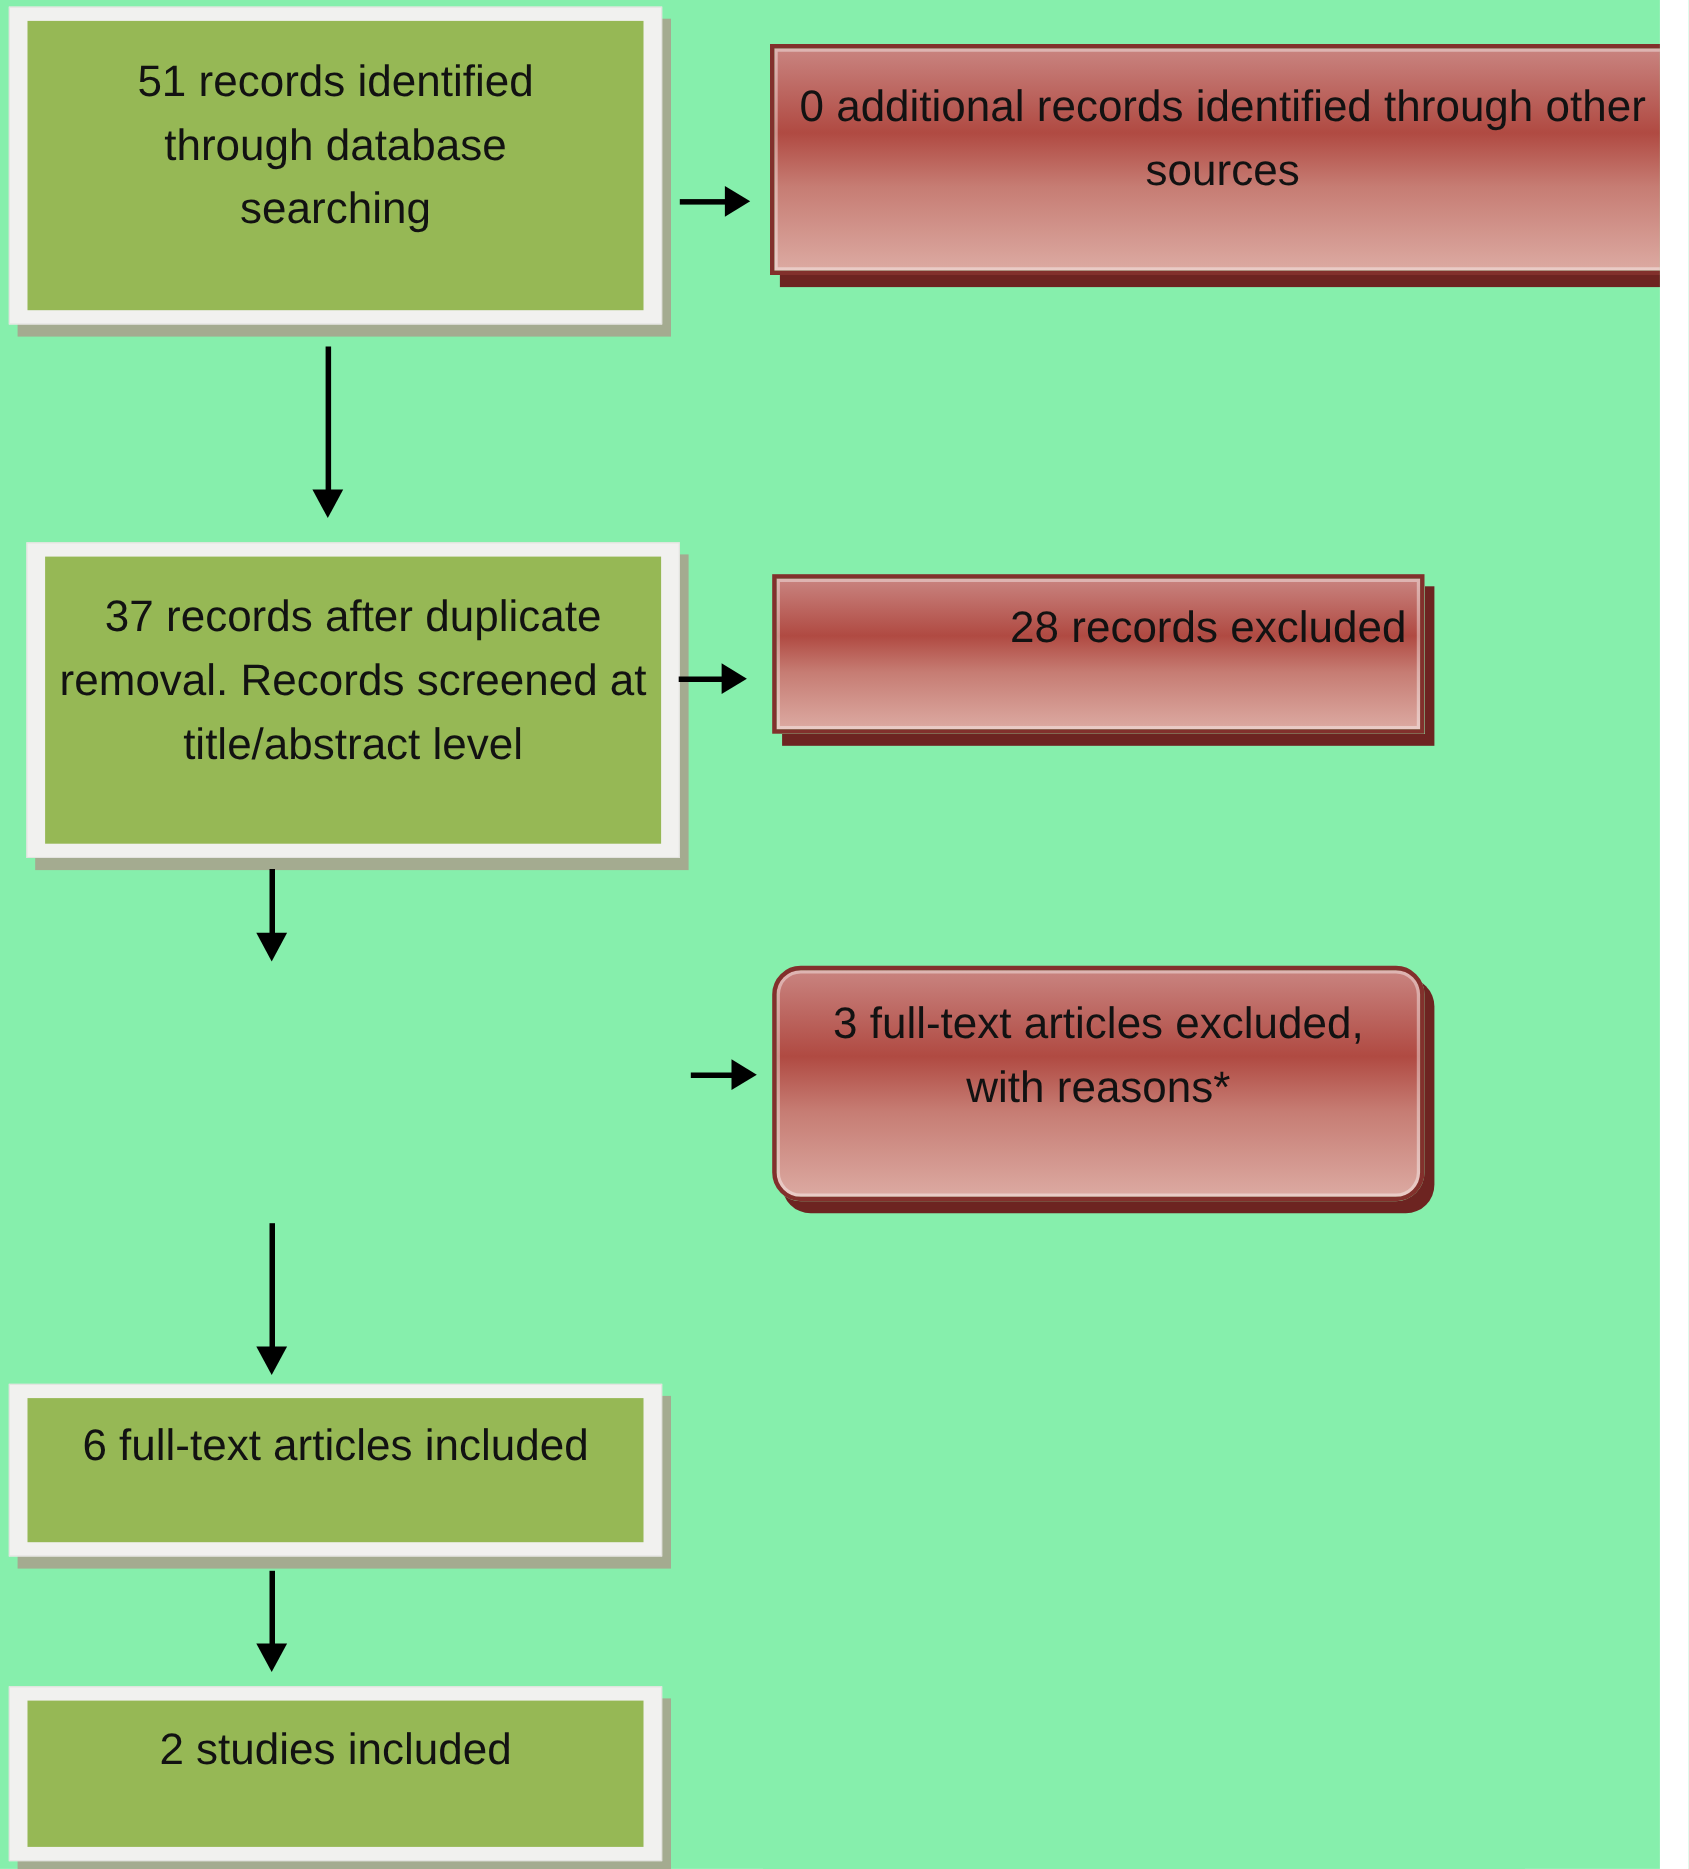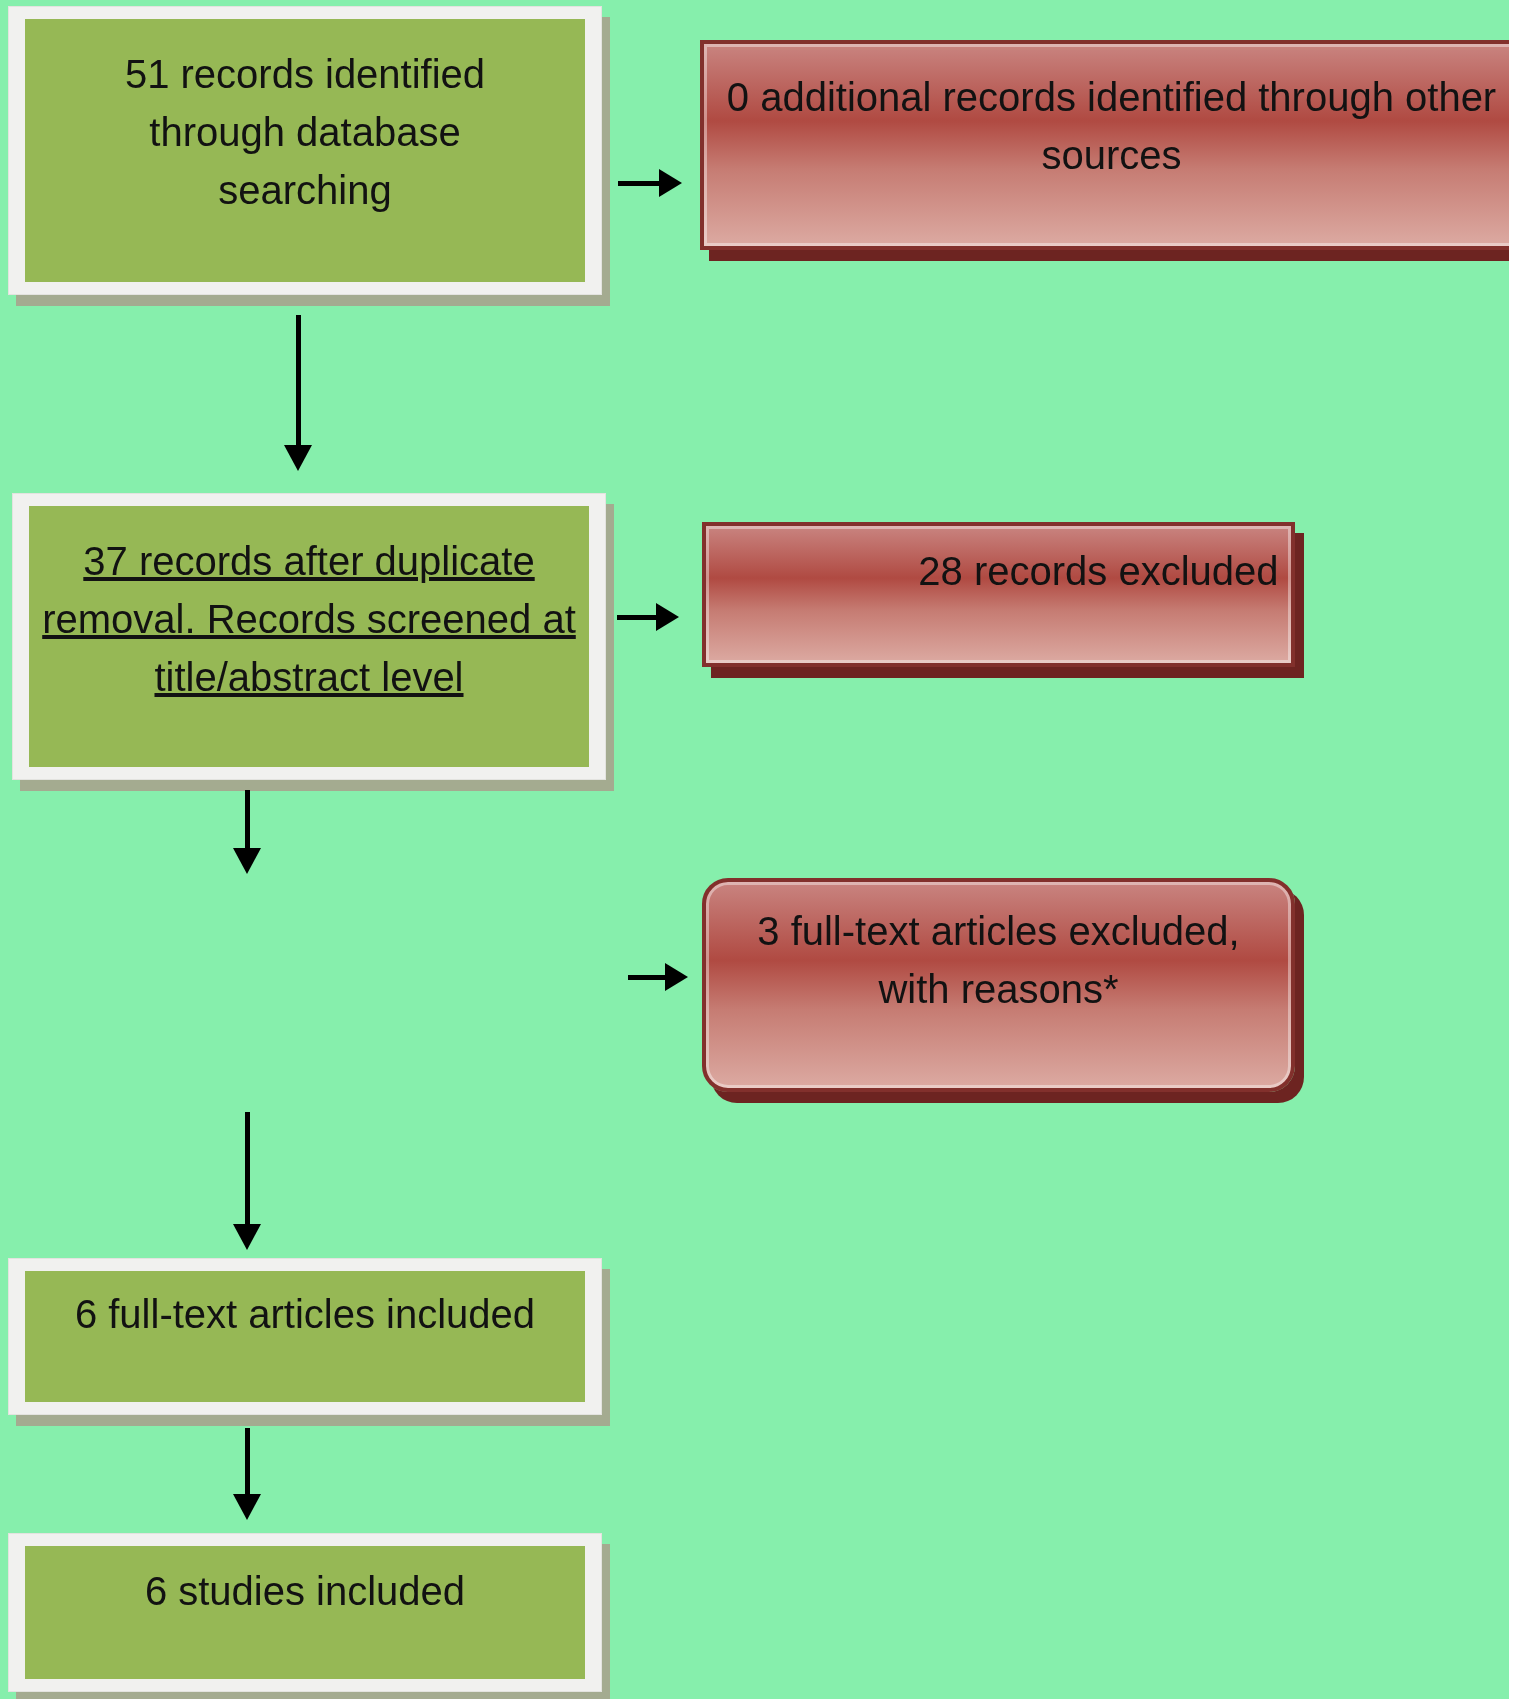--- a/index.html
+++ b/index.html
@@ -96,21 +96,21 @@
   <div class="arrow-h">
     <span class="shaft" style="left:618px;top:181px;width:44px;"></span>
     <span class="head" style="left:659px;top:169px;"></span>
   </div>
 
   <div class="arrow-v">
     <span class="shaft" style="left:296px;top:315px;height:132px;"></span>
     <span class="head" style="left:284px;top:445px;"></span>
   </div>
 
-  <div class="gbox" style="left:12px;top:493px;width:594px;height:287px;text-decoration:underline;">
+  <div class="gbox" style="left:24px;top:493px;width:594px;height:287px;">
     <div class="gfill">
       <p class="box-text" style="max-width:540px;padding-top:26px;">37 records after duplicate removal. Records screened at title/abstract level</p>
     </div>
   </div>
 
   <div class="rbox" style="left:702px;top:522px;width:593px;height:145px;">
     <p class="box-text" style="max-width:560px;padding-top:16px;text-align:right;">28 records excluded</p>
   </div>
 
   <div class="arrow-h">
@@ -144,17 +144,17 @@
     </div>
   </div>
 
   <div class="arrow-v">
     <span class="shaft" style="left:245px;top:1428px;height:68px;"></span>
     <span class="head" style="left:233px;top:1494px;"></span>
   </div>
 
   <div class="gbox" style="left:8px;top:1533px;width:594px;height:159px;">
     <div class="gfill">
-      <p class="box-text" style="max-width:560px;padding-top:16px;">6 studies included</p>
+      <p class="box-text" style="max-width:560px;padding-top:16px;">2 studies included</p>
     </div>
   </div>
 
 </div>
 
 </body></html>

